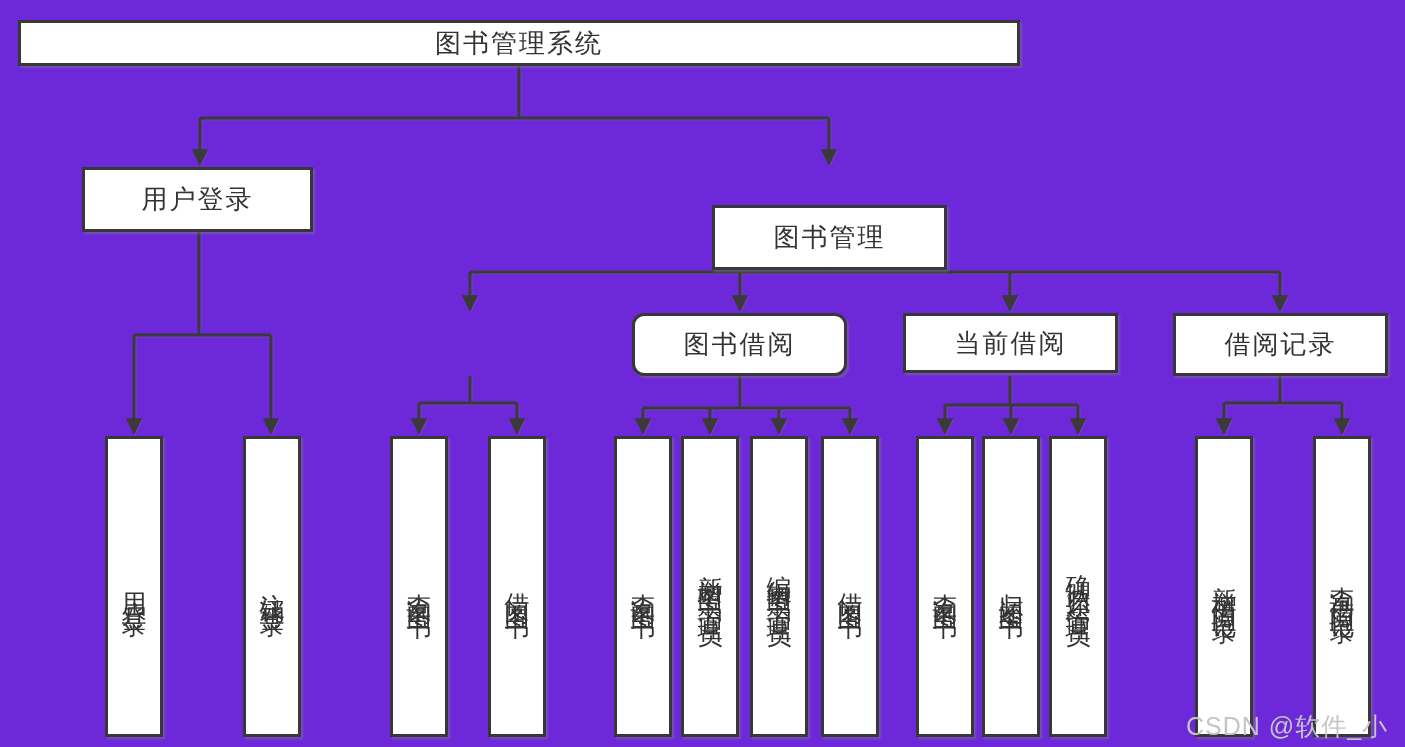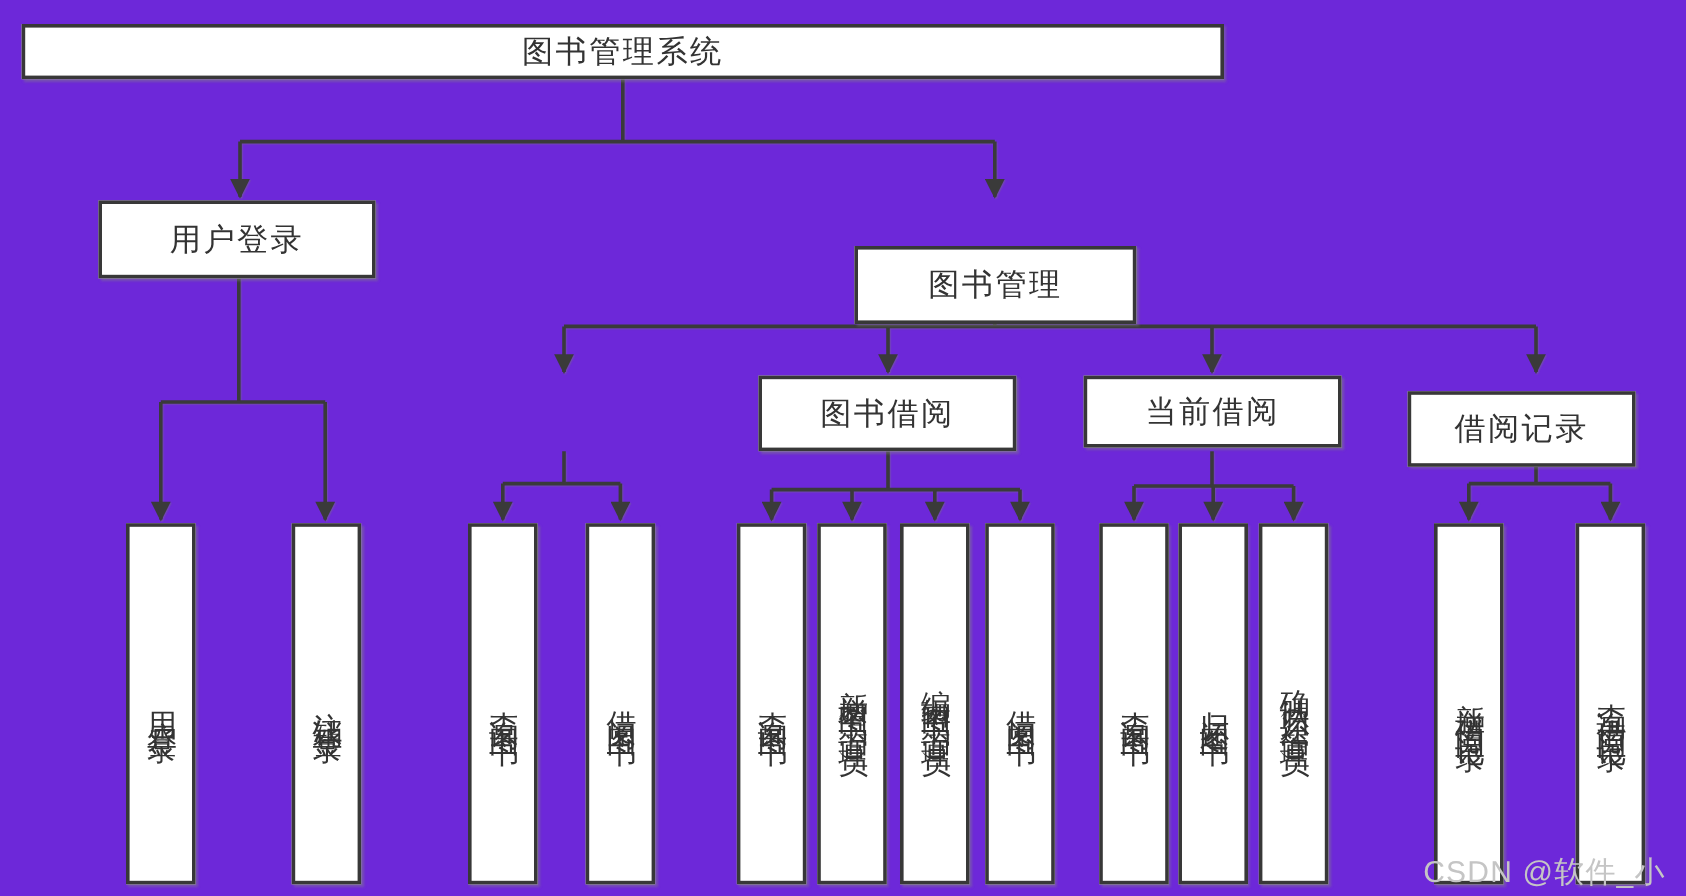--- a/index.html
+++ b/index.html
@@ -121,27 +121,27 @@
     <span>图书管理系统</span>
   </div>
 
   <div class="node" style="left:82px; top:167px; width:231px; height:65px;">
     <span>用户登录</span>
   </div>
   <div class="node" style="left:712px; top:167px; width:235px; height:65px;margin-top:38px;">
     <span>图书管理</span>
   </div>
 
-  <div class="node" style="left:632px; top:313px; width:215px; height:63px;">
+  <div class="node" style="left:632px; top:313px; width:215px; height:63px;border-radius:12px;">
     <span>图书借阅</span>
   </div>
   <div class="node" style="left:903px; top:313px; width:215px; height:60px;">
     <span>当前借阅</span>
   </div>
-  <div class="node" style="left:1173px; top:326px; width:190px; height:63px;">
+  <div class="node" style="left:1173px; top:313px; width:215px; height:63px;">
     <span>借阅记录</span>
   </div>
 
   <div class="node vnode" style="left:105px; top:436px; width:58px; height:301px;">
     <span class="vtext">用户登录</span>
   </div>
   <div class="node vnode" style="left:243px; top:436px; width:58px; height:301px;">
     <span class="vtext">注销登录</span>
   </div>
 

